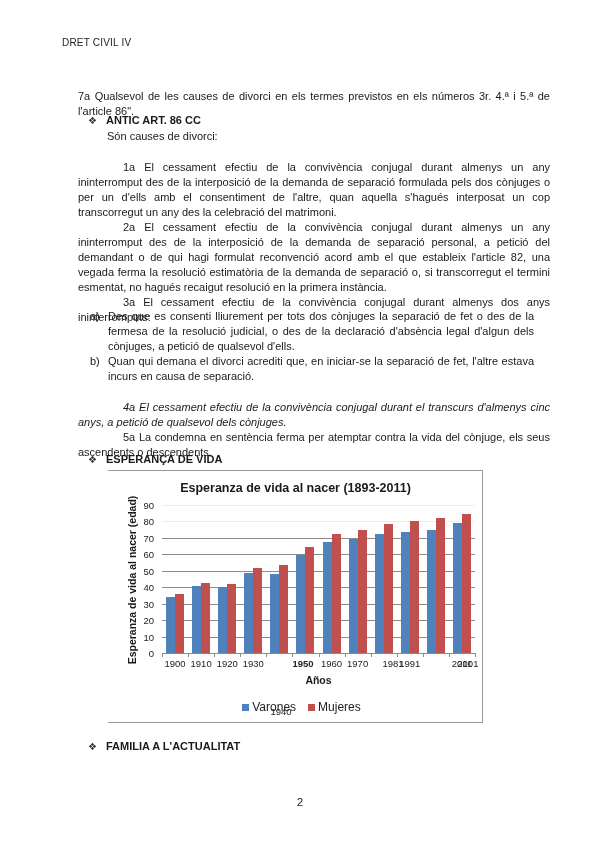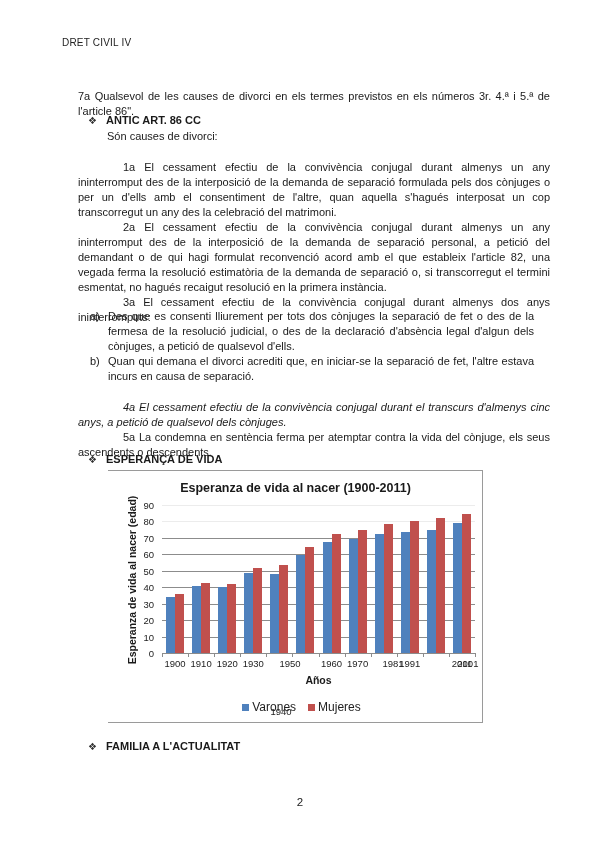--- a/index.html
+++ b/index.html
@@ -61,21 +61,21 @@
 
 <p class="para indent" style="top:384px;font-style:italic;">4a El cessament efectiu de la convivència conjugal durant el transcurs d'almenys cinc anys, a petició de qualsevol dels cònjuges.</p>
 <p class="para indent" style="top:414px;">5a La condemna en sentència ferma per atemptar contra la vida del cònjuge, els seus ascendents o descendents.</p>
 
 <div class="section" style="top:453px;">
   <span class="bullet">❖</span>
   <span>ESPERANÇA DE VIDA</span>
 </div>
 
 <div class="chart-box">
-  <div class="chart-title">Esperanza de vida al nacer (1900-2011)</div>
+  <div class="chart-title">Esperanza de vida al nacer (1893-2011)</div>
 </div>
 <div class="y-title" style="left:132px; top:580px;">Esperanza de vida al nacer (edad)</div>
 
 <div class="plot" id="plot">
     <div class="grid" style="top: 148px;"></div>
     <div class="ytick" style="top: 148px;">0</div>
     <div class="grid" style="top: 131.556px;"></div>
     <div class="ytick" style="top: 131.556px;">10</div>
     <div class="grid" style="top: 115.111px;"></div>
     <div class="ytick" style="top: 115.111px;">20</div>
@@ -108,21 +108,21 @@
     <div class="bar" style="background: rgb(79, 129, 189); height: 79.5911px; left: 82.2917px;"></div>
     <div class="bar" style="background: rgb(192, 80, 77); height: 84.8533px; left: 91.2917px;"></div>
     <div class="xtick-label" style="left: 91.2917px;">1930</div>
     <div class="xtick" style="left: 78.25px;"></div>
     <div class="bar" style="background: rgb(79, 129, 189); height: 78.6044px; left: 108.375px;"></div>
     <div class="bar" style="background: rgb(192, 80, 77); height: 87.8133px; left: 117.375px;"></div>
     <div class="xtick-label" style="left: 119px; margin-top: 48px;">1940</div>
     <div class="xtick" style="left: 104.333px;"></div>
     <div class="bar" style="background: rgb(79, 129, 189); height: 98.3378px; left: 134.458px;"></div>
     <div class="bar" style="background: rgb(192, 80, 77); height: 105.738px; left: 143.458px;"></div>
-    <div class="xtick-label" style="left: 128px;">1950</div>
+    <div class="xtick-label" style="left: 141px; font-weight: bold;">1950</div>
     <div class="xtick" style="left: 130.417px;"></div>
     <div class="bar" style="background: rgb(79, 129, 189); height: 110.836px; left: 160.542px;"></div>
     <div class="bar" style="background: rgb(192, 80, 77); height: 118.729px; left: 169.542px;"></div>
     <div class="xtick-label" style="left: 169.542px;">1960</div>
     <div class="xtick" style="left: 156.5px;"></div>
     <div class="bar" style="background: rgb(79, 129, 189); height: 114.453px; left: 186.625px;"></div>
     <div class="bar" style="background: rgb(192, 80, 77); height: 123.498px; left: 195.625px;"></div>
     <div class="xtick-label" style="left: 195.625px;">1970</div>
     <div class="xtick" style="left: 182.583px;"></div>
     <div class="bar" style="background: rgb(79, 129, 189); height: 119.222px; left: 212.708px;"></div>

